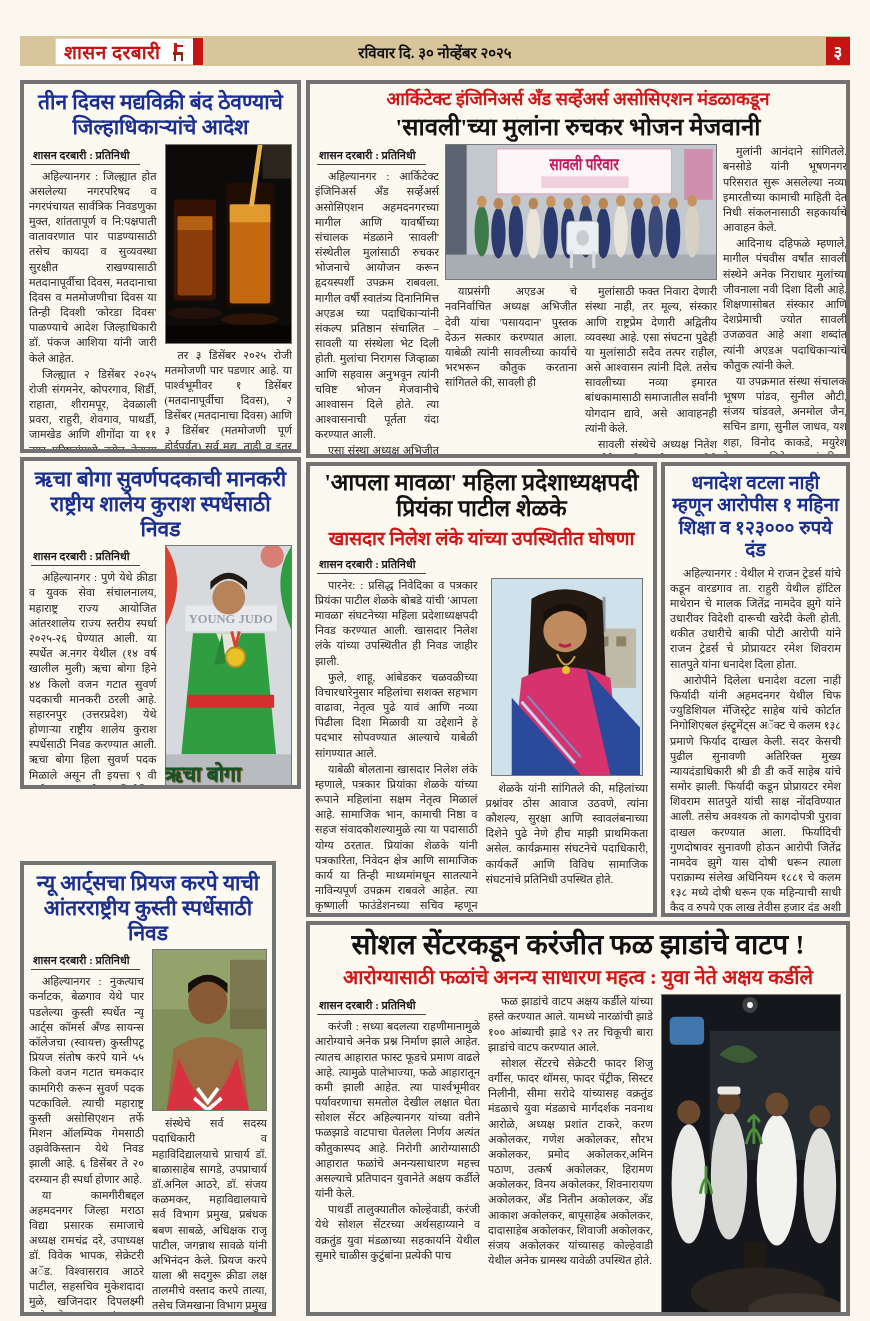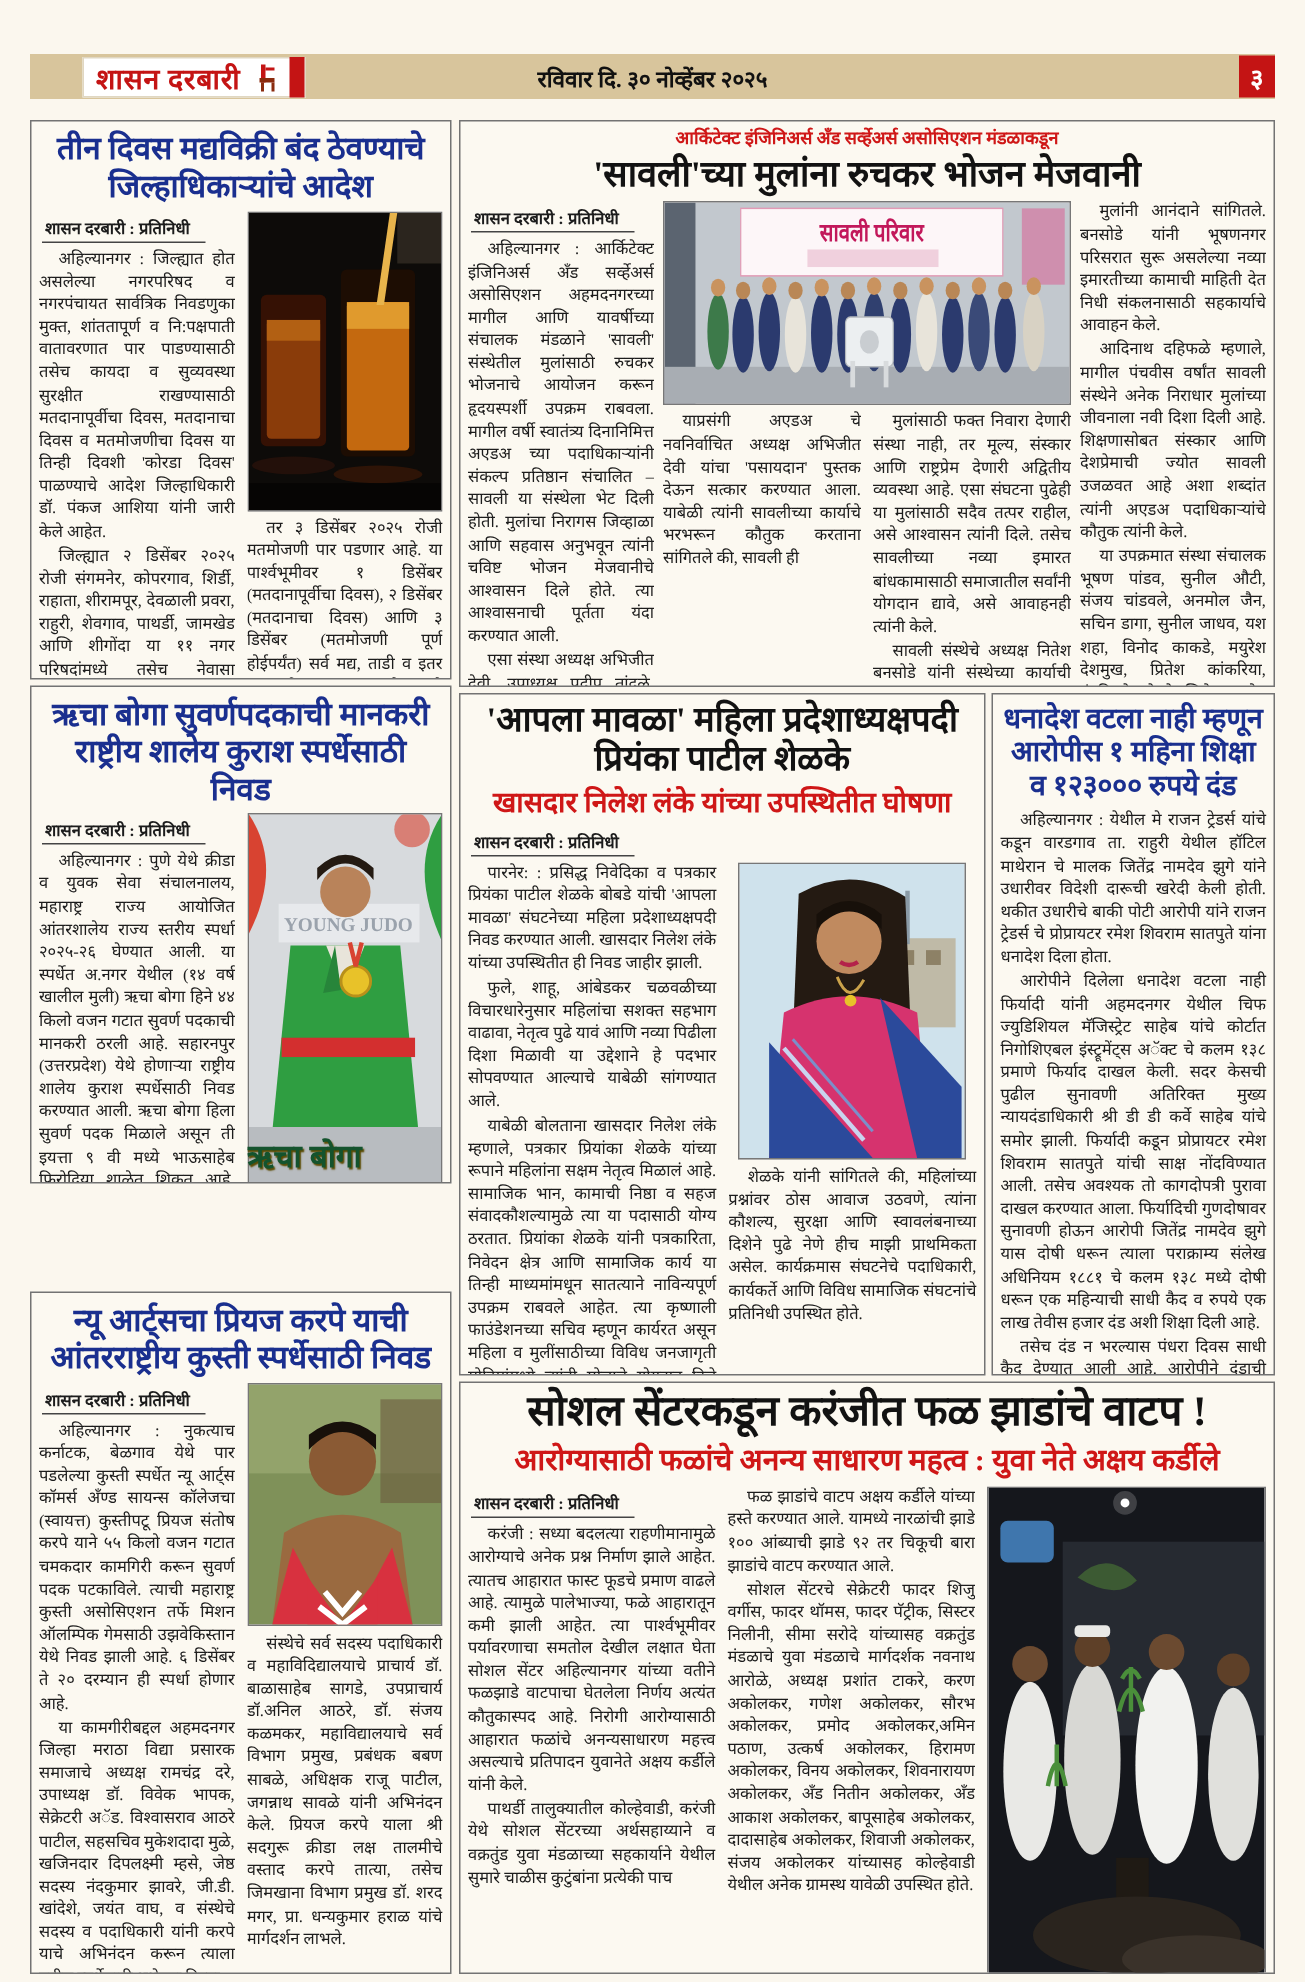--- a/index.html
+++ b/index.html
@@ -9,21 +9,21 @@
 
   
   .header-band{position:absolute;left:20px;top:36px;width:830px;height:30px;background:#d8c59c}
   .masthead{position:absolute;left:55px;top:38px;height:27px;background:#fff;display:flex;align-items:center;padding:0 0 0 8px;border:1px solid #e0d7c2}
   .masthead .mast-text{color:#c41414;font-weight:bold;font-size:19px;letter-spacing:.5px;display:flex;align-items:center;gap:12px}
   .masthead .red-bar{width:10px;height:27px;background:#c41414;margin-left:8px}
   .edition-date{position:absolute;left:0;right:0;top:42px;text-align:center;font-weight:bold;font-size:15px;color:#111}
   .page-num{position:absolute;right:20px;top:37px;width:24px;height:28px;background:#c41414;color:#fff;font-weight:bold;font-size:17px;display:flex;align-items:center;justify-content:center}
 
   
-  .article{position:absolute;border:1px solid #737373;overflow:hidden;padding:3px 5px;background:#fcf9f1}
+  .article{position:absolute;border:4px solid #737373;overflow:hidden;padding:3px 5px;background:#fcf9f1}
   .hl-blue{color:#1a2f8f;font-weight:bold;text-align:center;line-height:1.18;padding:3px 2px 4px}
   .hl-black{color:#121212;font-weight:bold;text-align:center;line-height:1.15;padding:1px 2px 3px}
   .hl-red{color:#cf1717;font-weight:bold;text-align:center;line-height:1.15;padding:2px 2px 3px}
   .byline{font-size:11px;font-weight:bold;display:inline-block;border-bottom:1px solid #444;padding:1px 10px 2px 2px;margin:2px 0 4px 2px;white-space:nowrap}
   .cols{display:flex;gap:8px}
   .col{flex:1;min-width:0;overflow:hidden}
   .body-text p{font-size:11px;line-height:1.38;text-align:justify;text-indent:13px;margin-bottom:1px}
   .photo{display:block;border:1px solid #777;background:#ddd}
   .photo-wrap{position:relative}
   .photo-caption{position:absolute;left:0;right:0;bottom:10px;font-weight:bold;font-size:21px;color:#14532d;text-shadow:1px 1px 1px #5a4a00}
@@ -72,21 +72,21 @@
           <ellipse cx="30" cy="170" rx="28" ry="6" fill="#23100a"></ellipse>
           <ellipse cx="87" cy="176" rx="30" ry="6" fill="#2e1407"></ellipse>
           <rect x="0" y="182" width="130" height="18" fill="#060504"></rect>
         </svg>
         <p style="margin-top:4px">तर ३ डिसेंबर २०२५ रोजी मतमोजणी पार पडणार आहे. या पार्श्वभूमीवर १ डिसेंबर (मतदानापूर्वीचा दिवस), २ डिसेंबर (मतदानाचा दिवस) आणि ३ डिसेंबर (मतमोजणी पूर्ण होईपर्यंत) सर्व मद्य, ताडी व इतर अबकारी अनुज्ञप्त्या बंद ठेवण्याचे आदेश देण्यात आले आहेत.</p>
       </div>
     </div>
   </div>
 
   <div class="article" style="left:306px;top:80px;width:544px;height:378px">
-    <div class="hl-red" style="font-size:12px">आर्किटेक्ट इंजिनिअर्स अँड सर्व्हेअर्स असोसिएशन मंडळाकडून</div>
+    <div class="hl-red" style="font-size:18px">आर्किटेक्ट इंजिनिअर्स अँड सर्व्हेअर्स असोसिएशन मंडळाकडून</div>
     <div class="hl-black" style="font-size:24px">'सावली'च्या मुलांना रुचकर भोजन मेजवानी</div>
     <div style="display:flex;gap:6px">
       <div class="col body-text" style="flex:0 0 124px">
         <span class="byline">शासन दरबारी : प्रतिनिधी</span>
         <p>अहिल्यानगर : आर्किटेक्ट इंजिनिअर्स अँड सर्व्हेअर्स असोसिएशन अहमदनगरच्या मागील आणि यावर्षीच्या संचालक मंडळाने 'सावली' संस्थेतील मुलांसाठी रुचकर भोजनाचे आयोजन करून हृदयस्पर्शी उपक्रम राबवला. मागील वर्षी स्वातंत्र्य दिनानिमित्त अएडअ च्या पदाधिकाऱ्यांनी संकल्प प्रतिष्ठान संचालित – सावली या संस्थेला भेट दिली होती. मुलांचा निरागस जिव्हाळा आणि सहवास अनुभवून त्यांनी चविष्ट भोजन मेजवानीचे आश्वासन दिले होते. त्या आश्वासनाची पूर्तता यंदा करण्यात आली.</p>
         <p>एसा संस्था अध्यक्ष अभिजीत देवी, उपाध्यक्ष प्रदीप तांदळे, आदिनाथ दहिफळे, संचालक संतोष खाडेकर, संकेत पादिर आणि गौरव मांडगे यांनी विशेष राजस्थानी आचारींची व्यवस्था करून</p>
       </div>
       <div class="col" style="flex:0 0 272px">
         <svg class="photo" width="100%" height="136" viewBox="0 0 340 137" preserveAspectRatio="none">
           <rect width="340" height="137" fill="#c2c8ce"></rect>
@@ -219,21 +219,21 @@
 
   <div class="article" style="left:661px;top:462px;width:189px;height:455px">
     <div class="hl-blue" style="font-size:19px">धनादेश वटला नाही म्हणून आरोपीस १ महिना शिक्षा व १२३००० रुपये दंड</div>
     <div class="body-text">
       <p>अहिल्यानगर : येथील मे राजन ट्रेडर्स यांचे कडून वारडगाव ता. राहुरी येथील हॉटिल माथेरान चे मालक जितेंद्र नामदेव झुगे यांने उधारीवर विदेशी दारूची खरेदी केली होती. थकीत उधारीचे बाकी पोटी आरोपी यांने राजन ट्रेडर्स चे प्रोप्रायटर रमेश शिवराम सातपुते यांना धनादेश दिला होता.</p>
       <p>आरोपीने दिलेला धनादेश वटला नाही फिर्यादी यांनी अहमदनगर येथील चिफ ज्युडिशियल मॅजिस्ट्रेट साहेब यांचे कोर्टात निगोशिएबल इंस्ट्रूमेंट्स अॅक्ट चे कलम १३८ प्रमाणे फिर्याद दाखल केली. सदर केसची पुढील सुनावणी अतिरिक्त मुख्य न्यायदंडाधिकारी श्री डी डी कर्वे साहेब यांचे समोर झाली. फिर्यादी कडून प्रोप्रायटर रमेश शिवराम सातपुते यांची साक्ष नोंदविण्यात आली. तसेच अवश्यक तो कागदोपत्री पुरावा दाखल करण्यात आला. फिर्यादिची गुणदोषावर सुनावणी होऊन आरोपी जितेंद्र नामदेव झुगे यास दोषी धरून त्याला पराक्राम्य संलेख अधिनियम १८८१ चे कलम १३८ मध्ये दोषी धरून एक महिन्याची साधी कैद व रुपये एक लाख तेवीस हजार दंड अशी शिक्षा दिली आहे.</p>
       <p>तसेच दंड न भरल्यास पंधरा दिवस साधी कैद देण्यात आली आहे. आरोपीने दंडाची रक्कम कलम फिर्यादीस एक महिन्याच्या आत द्यावेत असा आदेश करण्यात आला आहे. फिर्यादी कडून व्यवस्थापक रमेश शिवराम सातपुते यांची साक्ष प्राज्ञ धरण्यात आली.संस्थेकडून अॅड सखाजी अण्णा कराळे, अॅड करुणा रामदास शिंदे व अॅड सत्यजीत शिवाजी कराळे अॅड. मोनाली बन्सी कराळे यांनी कामकाज पाहिले.</p>
     </div>
   </div>
 
-  <div class="article" style="left:20px;top:861px;width:281px;height:455px">
+  <div class="article" style="left:20px;top:861px;width:256px;height:455px">
     <div class="hl-blue" style="font-size:21px">न्यू आर्ट्सचा प्रियज करपे याची आंतरराष्ट्रीय कुस्ती स्पर्धेसाठी निवड</div>
     <div class="cols body-text">
       <div class="col">
         <span class="byline">शासन दरबारी : प्रतिनिधी</span>
         <p>अहिल्यानगर : नुकत्याच कर्नाटक, बेळगाव येथे पार पडलेल्या कुस्ती स्पर्धेत न्यू आर्ट्स कॉमर्स अँण्ड सायन्स कॉलेजचा (स्वायत्त) कुस्तीपटू प्रियज संतोष करपे याने ५५ किलो वजन गटात चमकदार कामगिरी करून सुवर्ण पदक पटकाविले. त्याची महाराष्ट्र कुस्ती असोसिएशन तर्फे मिशन ऑलम्पिक गेमसाठी उझवेकिस्तान येथे निवड झाली आहे. ६ डिसेंबर ते २० दरम्यान ही स्पर्धा होणार आहे.</p>
         <p>या कामगीरीबद्दल अहमदनगर जिल्हा मराठा विद्या प्रसारक समाजाचे अध्यक्ष रामचंद्र दरे, उपाध्यक्ष डॉ. विवेक भापक, सेक्रेटरी अॅड. विश्वासराव आठरे पाटील, सहसचिव मुकेशदादा मुळे, खजिनदार दिपलक्ष्मी म्हसे, जेष्ठ सदस्य नंदकुमार झावरे, जी.डी. खांदेशे, जयंत वाघ, व संस्थेचे सदस्य व पदाधिकारी यांनी करपे याचे अभिनंदन करून त्याला पुढील स्पर्धेसाठी शुभेच्छा दिल्या.</p>
       </div>
       <div class="col">
         <svg class="photo" width="100%" height="162" viewBox="0 0 132 162" preserveAspectRatio="none">
           <rect width="132" height="162" fill="#7f9159"></rect>

